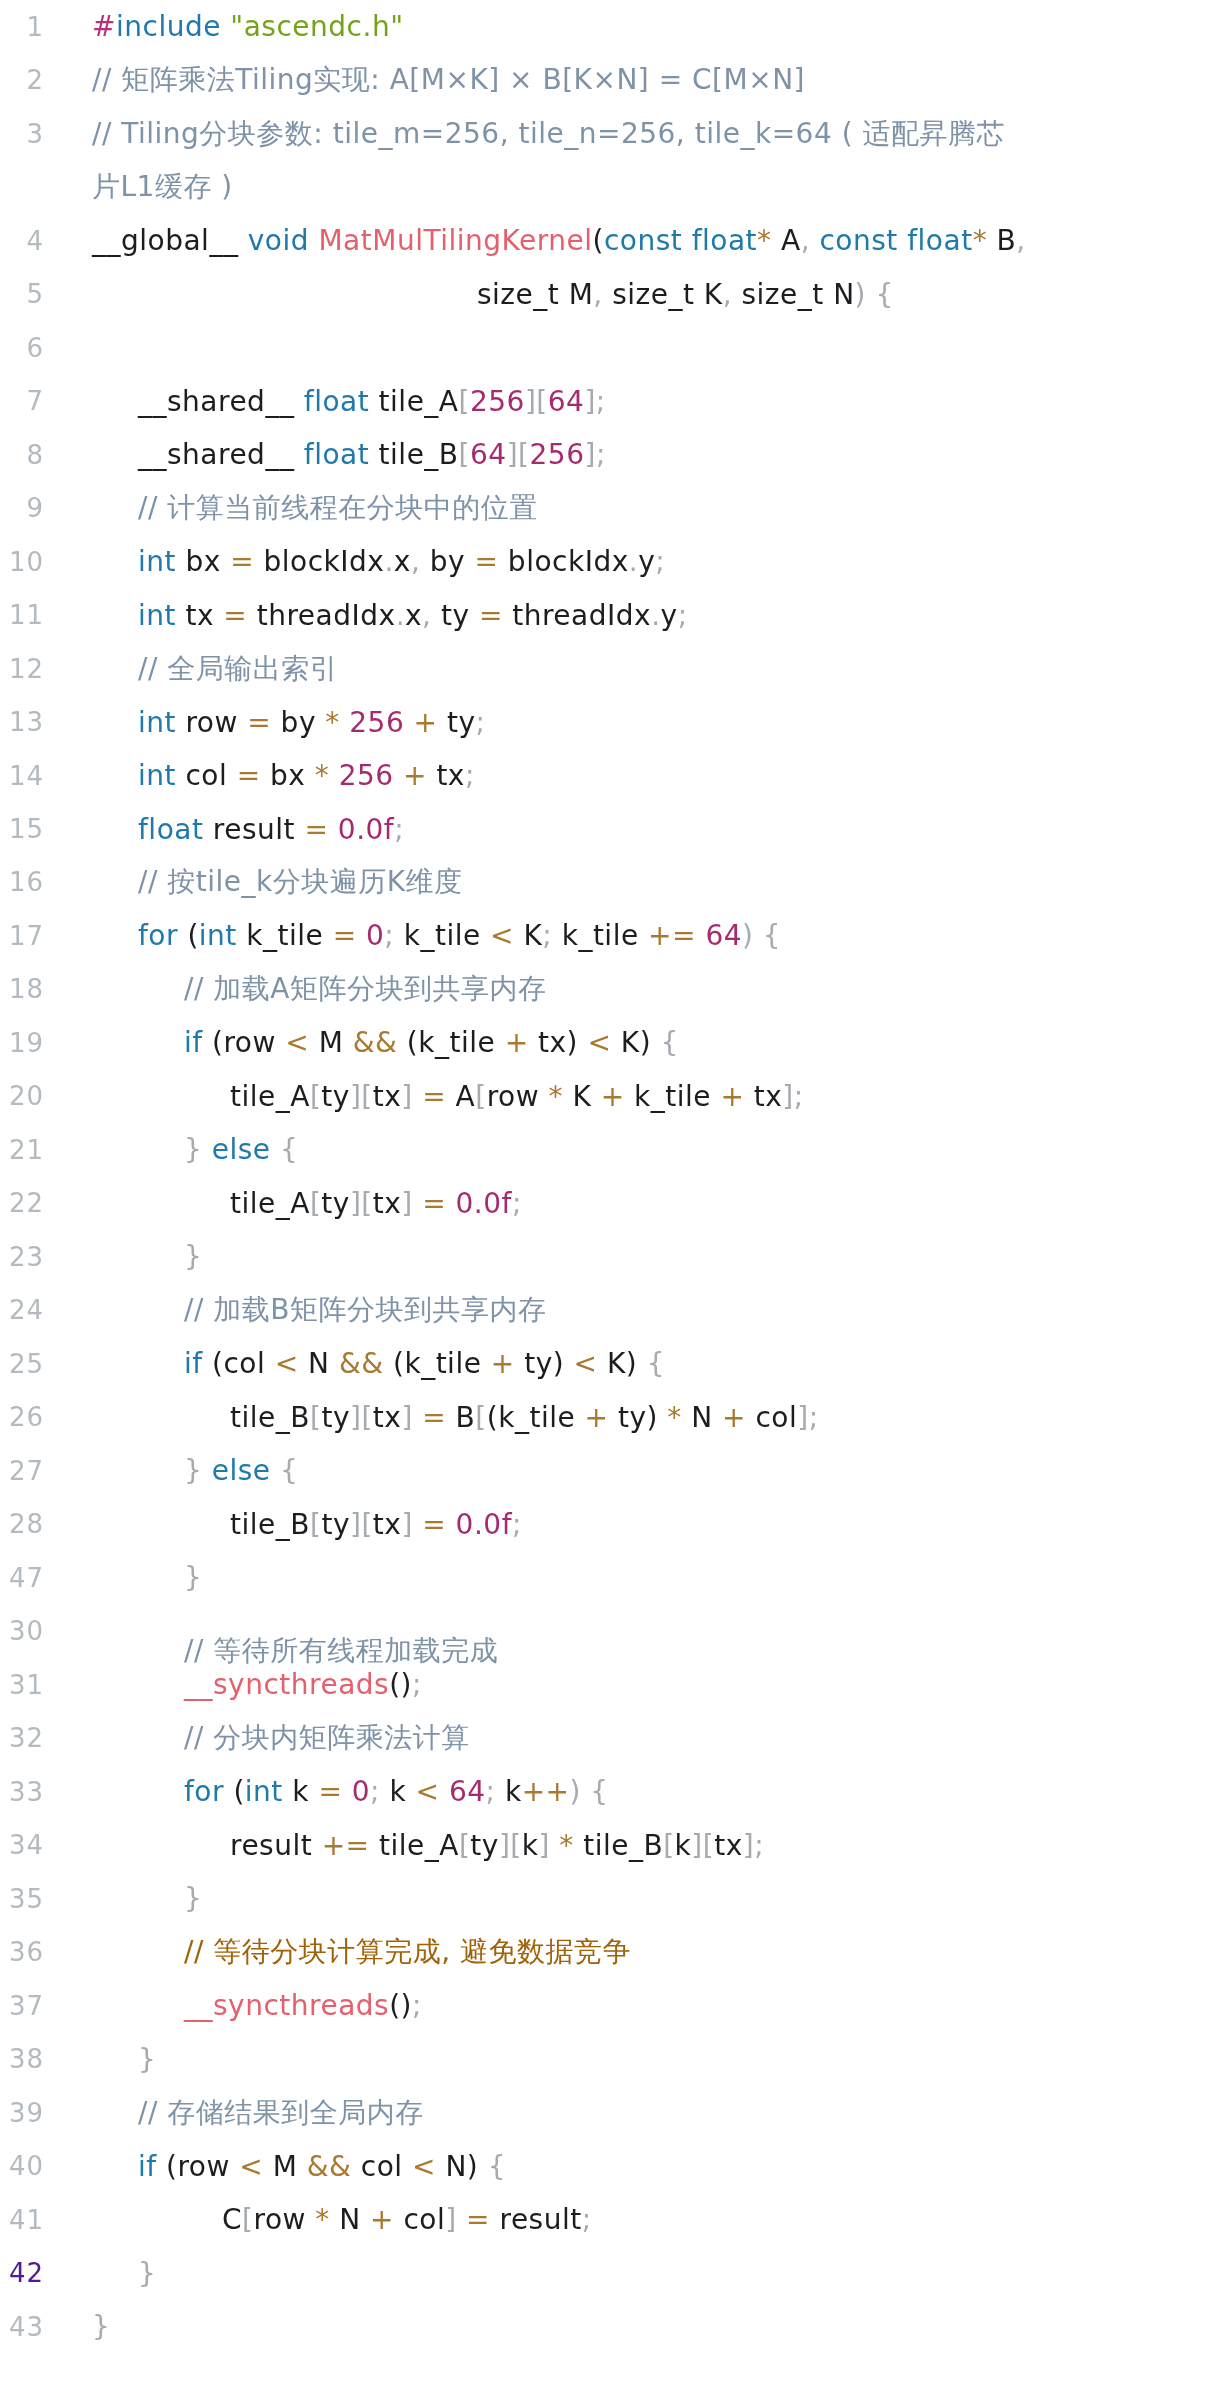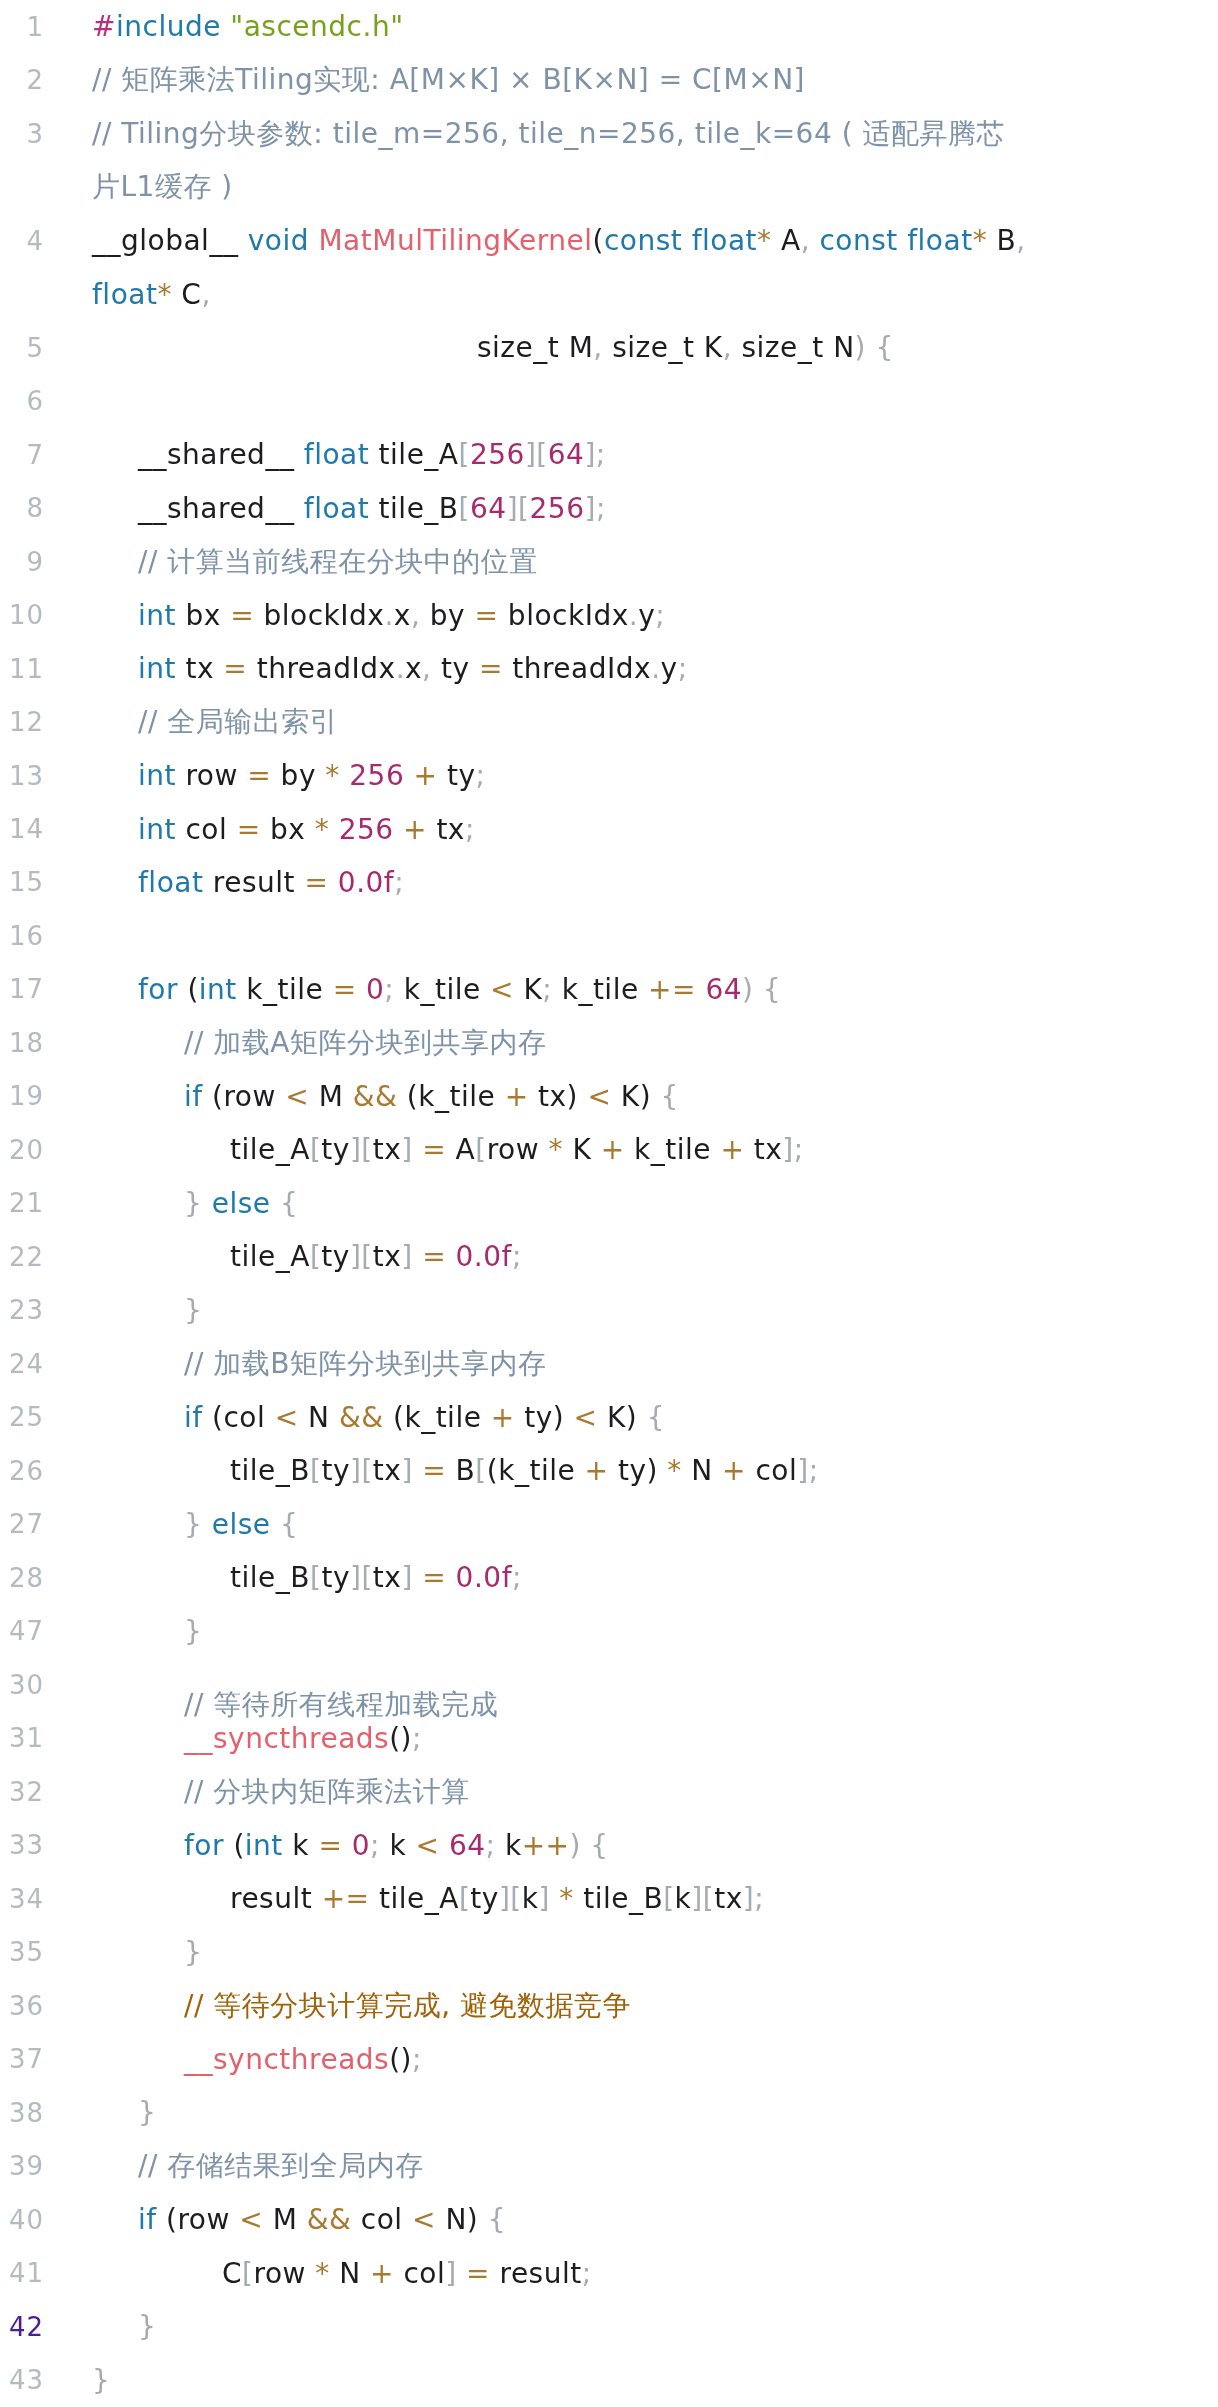--- a/index.html
+++ b/index.html
@@ -35,33 +35,32 @@
 </style>
 </head>
 <body>
 
 <div class="listing">
     <div class="code-line"><span class="gutter" style="color: rgb(179, 186, 192);">1</span><span class="content" style="padding-left: 0px;"><span class="tok" style="color: rgb(181, 48, 127);">#</span><span class="tok" style="color: rgb(31, 122, 171);">include </span><span class="tok" style="color: rgb(118, 162, 27);">"ascendc.h"</span></span></div>
     <div class="code-line"><span class="gutter" style="color: rgb(179, 186, 192);">2</span><span class="content" style="padding-left: 0px;"><span class="tok" style="color: rgb(126, 146, 168); margin-top: 32px;">// 矩阵乘法Tiling实现: A[M×K] × B[K×N] = C[M×N]</span></span></div>
     <div class="code-line"><span class="gutter" style="color: rgb(179, 186, 192);">3</span><span class="content" style="padding-left: 0px;"><span class="tok" style="color: rgb(126, 146, 168);">// Tiling分块参数: tile_m=256, tile_n=256, tile_k=64 ( 适配昇腾芯</span></span></div>
     <div class="code-line"><span class="gutter" style="color: rgb(179, 186, 192);"></span><span class="content" style="padding-left: 0px;"><span class="tok" style="color: rgb(126, 146, 168);">片L1缓存 )</span></span></div>
     <div class="code-line"><span class="gutter" style="color: rgb(179, 186, 192);">4</span><span class="content" style="padding-left: 0px;"><span class="tok" style="color: rgb(29, 29, 31);">__global__ </span><span class="tok" style="color: rgb(31, 122, 171);">void </span><span class="tok" style="color: rgb(228, 96, 108);">MatMulTilingKernel</span><span class="tok" style="color: rgb(29, 29, 31);">(</span><span class="tok" style="color: rgb(31, 122, 171);">const </span><span class="tok" style="color: rgb(31, 122, 171);">float</span><span class="tok" style="color: rgb(169, 121, 47);">* </span><span class="tok" style="color: rgb(29, 29, 31);">A</span><span class="tok" style="color: rgb(166, 171, 176);">, </span><span class="tok" style="color: rgb(31, 122, 171);">const </span><span class="tok" style="color: rgb(31, 122, 171);">float</span><span class="tok" style="color: rgb(169, 121, 47);">* </span><span class="tok" style="color: rgb(29, 29, 31);">B</span><span class="tok" style="color: rgb(166, 171, 176);">,</span></span></div>
-    <div class="code-line"><span class="gutter" style="color: rgb(179, 186, 192);"></span><span class="content" style="padding-left: 0px;"><span class="tok" style="color: rgb(31, 122, 171);">float</span><span class="tok" style="color: rgb(169, 121, 47);">* </span><span class="tok" style="color: rgb(29, 29, 31);">C</span><span class="tok" style="color: rgb(166, 171, 176);">,</span></span></div>
     <div class="code-line"><span class="gutter" style="color: rgb(179, 186, 192);">5</span><span class="content" style="padding-left: 385px;"><span class="tok" style="color: rgb(29, 29, 31);">size_t M</span><span class="tok" style="color: rgb(166, 171, 176);">, </span><span class="tok" style="color: rgb(29, 29, 31);">size_t K</span><span class="tok" style="color: rgb(166, 171, 176);">, </span><span class="tok" style="color: rgb(29, 29, 31);">size_t N</span><span class="tok" style="color: rgb(166, 171, 176);">) {</span></span></div>
     <div class="code-line"><span class="gutter" style="color: rgb(179, 186, 192);">6</span></div>
     <div class="code-line"><span class="gutter" style="color: rgb(179, 186, 192);">7</span><span class="content" style="padding-left: 46px;"><span class="tok" style="color: rgb(29, 29, 31);">__shared__ </span><span class="tok" style="color: rgb(31, 122, 171);">float </span><span class="tok" style="color: rgb(29, 29, 31);">tile_A</span><span class="tok" style="color: rgb(166, 171, 176);">[</span><span class="tok" style="color: rgb(166, 42, 110);">256</span><span class="tok" style="color: rgb(166, 171, 176);">][</span><span class="tok" style="color: rgb(166, 42, 110);">64</span><span class="tok" style="color: rgb(166, 171, 176);">];</span></span></div>
     <div class="code-line"><span class="gutter" style="color: rgb(179, 186, 192);">8</span><span class="content" style="padding-left: 46px;"><span class="tok" style="color: rgb(29, 29, 31);">__shared__ </span><span class="tok" style="color: rgb(31, 122, 171);">float </span><span class="tok" style="color: rgb(29, 29, 31);">tile_B</span><span class="tok" style="color: rgb(166, 171, 176);">[</span><span class="tok" style="color: rgb(166, 42, 110);">64</span><span class="tok" style="color: rgb(166, 171, 176);">][</span><span class="tok" style="color: rgb(166, 42, 110);">256</span><span class="tok" style="color: rgb(166, 171, 176);">];</span></span></div>
     <div class="code-line"><span class="gutter" style="color: rgb(179, 186, 192);">9</span><span class="content" style="padding-left: 46px;"><span class="tok" style="color: rgb(126, 146, 168);">// 计算当前线程在分块中的位置</span></span></div>
     <div class="code-line"><span class="gutter" style="color: rgb(179, 186, 192);">10</span><span class="content" style="padding-left: 46px;"><span class="tok" style="color: rgb(31, 122, 171);">int </span><span class="tok" style="color: rgb(29, 29, 31);">bx </span><span class="tok" style="color: rgb(169, 121, 47);">= </span><span class="tok" style="color: rgb(29, 29, 31);">blockIdx</span><span class="tok" style="color: rgb(166, 171, 176);">.</span><span class="tok" style="color: rgb(29, 29, 31);">x</span><span class="tok" style="color: rgb(166, 171, 176);">, </span><span class="tok" style="color: rgb(29, 29, 31);">by </span><span class="tok" style="color: rgb(169, 121, 47);">= </span><span class="tok" style="color: rgb(29, 29, 31);">blockIdx</span><span class="tok" style="color: rgb(166, 171, 176);">.</span><span class="tok" style="color: rgb(29, 29, 31);">y</span><span class="tok" style="color: rgb(166, 171, 176);">;</span></span></div>
     <div class="code-line"><span class="gutter" style="color: rgb(179, 186, 192);">11</span><span class="content" style="padding-left: 46px;"><span class="tok" style="color: rgb(31, 122, 171);">int </span><span class="tok" style="color: rgb(29, 29, 31);">tx </span><span class="tok" style="color: rgb(169, 121, 47);">= </span><span class="tok" style="color: rgb(29, 29, 31);">threadIdx</span><span class="tok" style="color: rgb(166, 171, 176);">.</span><span class="tok" style="color: rgb(29, 29, 31);">x</span><span class="tok" style="color: rgb(166, 171, 176);">, </span><span class="tok" style="color: rgb(29, 29, 31);">ty </span><span class="tok" style="color: rgb(169, 121, 47);">= </span><span class="tok" style="color: rgb(29, 29, 31);">threadIdx</span><span class="tok" style="color: rgb(166, 171, 176);">.</span><span class="tok" style="color: rgb(29, 29, 31);">y</span><span class="tok" style="color: rgb(166, 171, 176);">;</span></span></div>
     <div class="code-line"><span class="gutter" style="color: rgb(179, 186, 192);">12</span><span class="content" style="padding-left: 46px;"><span class="tok" style="color: rgb(126, 146, 168);">// 全局输出索引</span></span></div>
     <div class="code-line"><span class="gutter" style="color: rgb(179, 186, 192);">13</span><span class="content" style="padding-left: 46px;"><span class="tok" style="color: rgb(31, 122, 171);">int </span><span class="tok" style="color: rgb(29, 29, 31);">row </span><span class="tok" style="color: rgb(169, 121, 47);">= </span><span class="tok" style="color: rgb(29, 29, 31);">by </span><span class="tok" style="color: rgb(169, 121, 47);">* </span><span class="tok" style="color: rgb(166, 42, 110);">256 </span><span class="tok" style="color: rgb(169, 121, 47);">+ </span><span class="tok" style="color: rgb(29, 29, 31);">ty</span><span class="tok" style="color: rgb(166, 171, 176);">;</span></span></div>
     <div class="code-line"><span class="gutter" style="color: rgb(179, 186, 192);">14</span><span class="content" style="padding-left: 46px;"><span class="tok" style="color: rgb(31, 122, 171);">int </span><span class="tok" style="color: rgb(29, 29, 31);">col </span><span class="tok" style="color: rgb(169, 121, 47);">= </span><span class="tok" style="color: rgb(29, 29, 31);">bx </span><span class="tok" style="color: rgb(169, 121, 47);">* </span><span class="tok" style="color: rgb(166, 42, 110);">256 </span><span class="tok" style="color: rgb(169, 121, 47);">+ </span><span class="tok" style="color: rgb(29, 29, 31);">tx</span><span class="tok" style="color: rgb(166, 171, 176);">;</span></span></div>
     <div class="code-line"><span class="gutter" style="color: rgb(179, 186, 192);">15</span><span class="content" style="padding-left: 46px;"><span class="tok" style="color: rgb(31, 122, 171);">float </span><span class="tok" style="color: rgb(29, 29, 31);">result </span><span class="tok" style="color: rgb(169, 121, 47);">= </span><span class="tok" style="color: rgb(166, 42, 110);">0.0f</span><span class="tok" style="color: rgb(166, 171, 176);">;</span></span></div>
-    <div class="code-line"><span class="gutter" style="color: rgb(179, 186, 192);">16</span></div>
+    <div class="code-line"><span class="gutter" style="color: rgb(179, 186, 192);">16</span><span class="content" style="padding-left: 46px;"><span class="tok" style="color: rgb(126, 146, 168);">// 按tile_k分块遍历K维度</span></span></div>
     <div class="code-line"><span class="gutter" style="color: rgb(179, 186, 192);">17</span><span class="content" style="padding-left: 46px;"><span class="tok" style="color: rgb(31, 122, 171);">for </span><span class="tok" style="color: rgb(29, 29, 31);">(</span><span class="tok" style="color: rgb(31, 122, 171);">int </span><span class="tok" style="color: rgb(29, 29, 31);">k_tile </span><span class="tok" style="color: rgb(169, 121, 47);">= </span><span class="tok" style="color: rgb(166, 42, 110);">0</span><span class="tok" style="color: rgb(166, 171, 176);">; </span><span class="tok" style="color: rgb(29, 29, 31);">k_tile </span><span class="tok" style="color: rgb(169, 121, 47);">&lt; </span><span class="tok" style="color: rgb(29, 29, 31);">K</span><span class="tok" style="color: rgb(166, 171, 176);">; </span><span class="tok" style="color: rgb(29, 29, 31);">k_tile </span><span class="tok" style="color: rgb(169, 121, 47);">+= </span><span class="tok" style="color: rgb(166, 42, 110);">64</span><span class="tok" style="color: rgb(166, 171, 176);">) {</span></span></div>
     <div class="code-line"><span class="gutter" style="color: rgb(179, 186, 192);">18</span><span class="content" style="padding-left: 92px;"><span class="tok" style="color: rgb(126, 146, 168);">// 加载A矩阵分块到共享内存</span></span></div>
     <div class="code-line"><span class="gutter" style="color: rgb(179, 186, 192);">19</span><span class="content" style="padding-left: 92px;"><span class="tok" style="color: rgb(31, 122, 171);">if </span><span class="tok" style="color: rgb(29, 29, 31);">(row </span><span class="tok" style="color: rgb(169, 121, 47);">&lt; </span><span class="tok" style="color: rgb(29, 29, 31);">M </span><span class="tok" style="color: rgb(169, 121, 47);">&amp;&amp; </span><span class="tok" style="color: rgb(29, 29, 31);">(k_tile </span><span class="tok" style="color: rgb(169, 121, 47);">+ </span><span class="tok" style="color: rgb(29, 29, 31);">tx) </span><span class="tok" style="color: rgb(169, 121, 47);">&lt; </span><span class="tok" style="color: rgb(29, 29, 31);">K)</span><span class="tok" style="color: rgb(166, 171, 176);"> {</span></span></div>
     <div class="code-line"><span class="gutter" style="color: rgb(179, 186, 192);">20</span><span class="content" style="padding-left: 138px;"><span class="tok" style="color: rgb(29, 29, 31);">tile_A</span><span class="tok" style="color: rgb(166, 171, 176);">[</span><span class="tok" style="color: rgb(29, 29, 31);">ty</span><span class="tok" style="color: rgb(166, 171, 176);">][</span><span class="tok" style="color: rgb(29, 29, 31);">tx</span><span class="tok" style="color: rgb(166, 171, 176);">] </span><span class="tok" style="color: rgb(169, 121, 47);">= </span><span class="tok" style="color: rgb(29, 29, 31);">A</span><span class="tok" style="color: rgb(166, 171, 176);">[</span><span class="tok" style="color: rgb(29, 29, 31);">row </span><span class="tok" style="color: rgb(169, 121, 47);">* </span><span class="tok" style="color: rgb(29, 29, 31);">K </span><span class="tok" style="color: rgb(169, 121, 47);">+ </span><span class="tok" style="color: rgb(29, 29, 31);">k_tile </span><span class="tok" style="color: rgb(169, 121, 47);">+ </span><span class="tok" style="color: rgb(29, 29, 31);">tx</span><span class="tok" style="color: rgb(166, 171, 176);">];</span></span></div>
     <div class="code-line"><span class="gutter" style="color: rgb(179, 186, 192);">21</span><span class="content" style="padding-left: 92px;"><span class="tok" style="color: rgb(166, 171, 176);">} </span><span class="tok" style="color: rgb(31, 122, 171);">else</span><span class="tok" style="color: rgb(166, 171, 176);"> {</span></span></div>
     <div class="code-line"><span class="gutter" style="color: rgb(179, 186, 192);">22</span><span class="content" style="padding-left: 138px;"><span class="tok" style="color: rgb(29, 29, 31);">tile_A</span><span class="tok" style="color: rgb(166, 171, 176);">[</span><span class="tok" style="color: rgb(29, 29, 31);">ty</span><span class="tok" style="color: rgb(166, 171, 176);">][</span><span class="tok" style="color: rgb(29, 29, 31);">tx</span><span class="tok" style="color: rgb(166, 171, 176);">] </span><span class="tok" style="color: rgb(169, 121, 47);">= </span><span class="tok" style="color: rgb(166, 42, 110);">0.0f</span><span class="tok" style="color: rgb(166, 171, 176);">;</span></span></div>
     <div class="code-line"><span class="gutter" style="color: rgb(179, 186, 192);">23</span><span class="content" style="padding-left: 92px;"><span class="tok" style="color: rgb(166, 171, 176);">}</span></span></div>
     <div class="code-line"><span class="gutter" style="color: rgb(179, 186, 192);">24</span><span class="content" style="padding-left: 92px;"><span class="tok" style="color: rgb(126, 146, 168);">// 加载B矩阵分块到共享内存</span></span></div>
     <div class="code-line"><span class="gutter" style="color: rgb(179, 186, 192);">25</span><span class="content" style="padding-left: 92px;"><span class="tok" style="color: rgb(31, 122, 171);">if </span><span class="tok" style="color: rgb(29, 29, 31);">(col </span><span class="tok" style="color: rgb(169, 121, 47);">&lt; </span><span class="tok" style="color: rgb(29, 29, 31);">N </span><span class="tok" style="color: rgb(169, 121, 47);">&amp;&amp; </span><span class="tok" style="color: rgb(29, 29, 31);">(k_tile </span><span class="tok" style="color: rgb(169, 121, 47);">+ </span><span class="tok" style="color: rgb(29, 29, 31);">ty) </span><span class="tok" style="color: rgb(169, 121, 47);">&lt; </span><span class="tok" style="color: rgb(29, 29, 31);">K)</span><span class="tok" style="color: rgb(166, 171, 176);"> {</span></span></div>
     <div class="code-line"><span class="gutter" style="color: rgb(179, 186, 192);">26</span><span class="content" style="padding-left: 138px;"><span class="tok" style="color: rgb(29, 29, 31);">tile_B</span><span class="tok" style="color: rgb(166, 171, 176);">[</span><span class="tok" style="color: rgb(29, 29, 31);">ty</span><span class="tok" style="color: rgb(166, 171, 176);">][</span><span class="tok" style="color: rgb(29, 29, 31);">tx</span><span class="tok" style="color: rgb(166, 171, 176);">] </span><span class="tok" style="color: rgb(169, 121, 47);">= </span><span class="tok" style="color: rgb(29, 29, 31);">B</span><span class="tok" style="color: rgb(166, 171, 176);">[</span><span class="tok" style="color: rgb(29, 29, 31);">(k_tile </span><span class="tok" style="color: rgb(169, 121, 47);">+ </span><span class="tok" style="color: rgb(29, 29, 31);">ty) </span><span class="tok" style="color: rgb(169, 121, 47);">* </span><span class="tok" style="color: rgb(29, 29, 31);">N </span><span class="tok" style="color: rgb(169, 121, 47);">+ </span><span class="tok" style="color: rgb(29, 29, 31);">col</span><span class="tok" style="color: rgb(166, 171, 176);">];</span></span></div>

